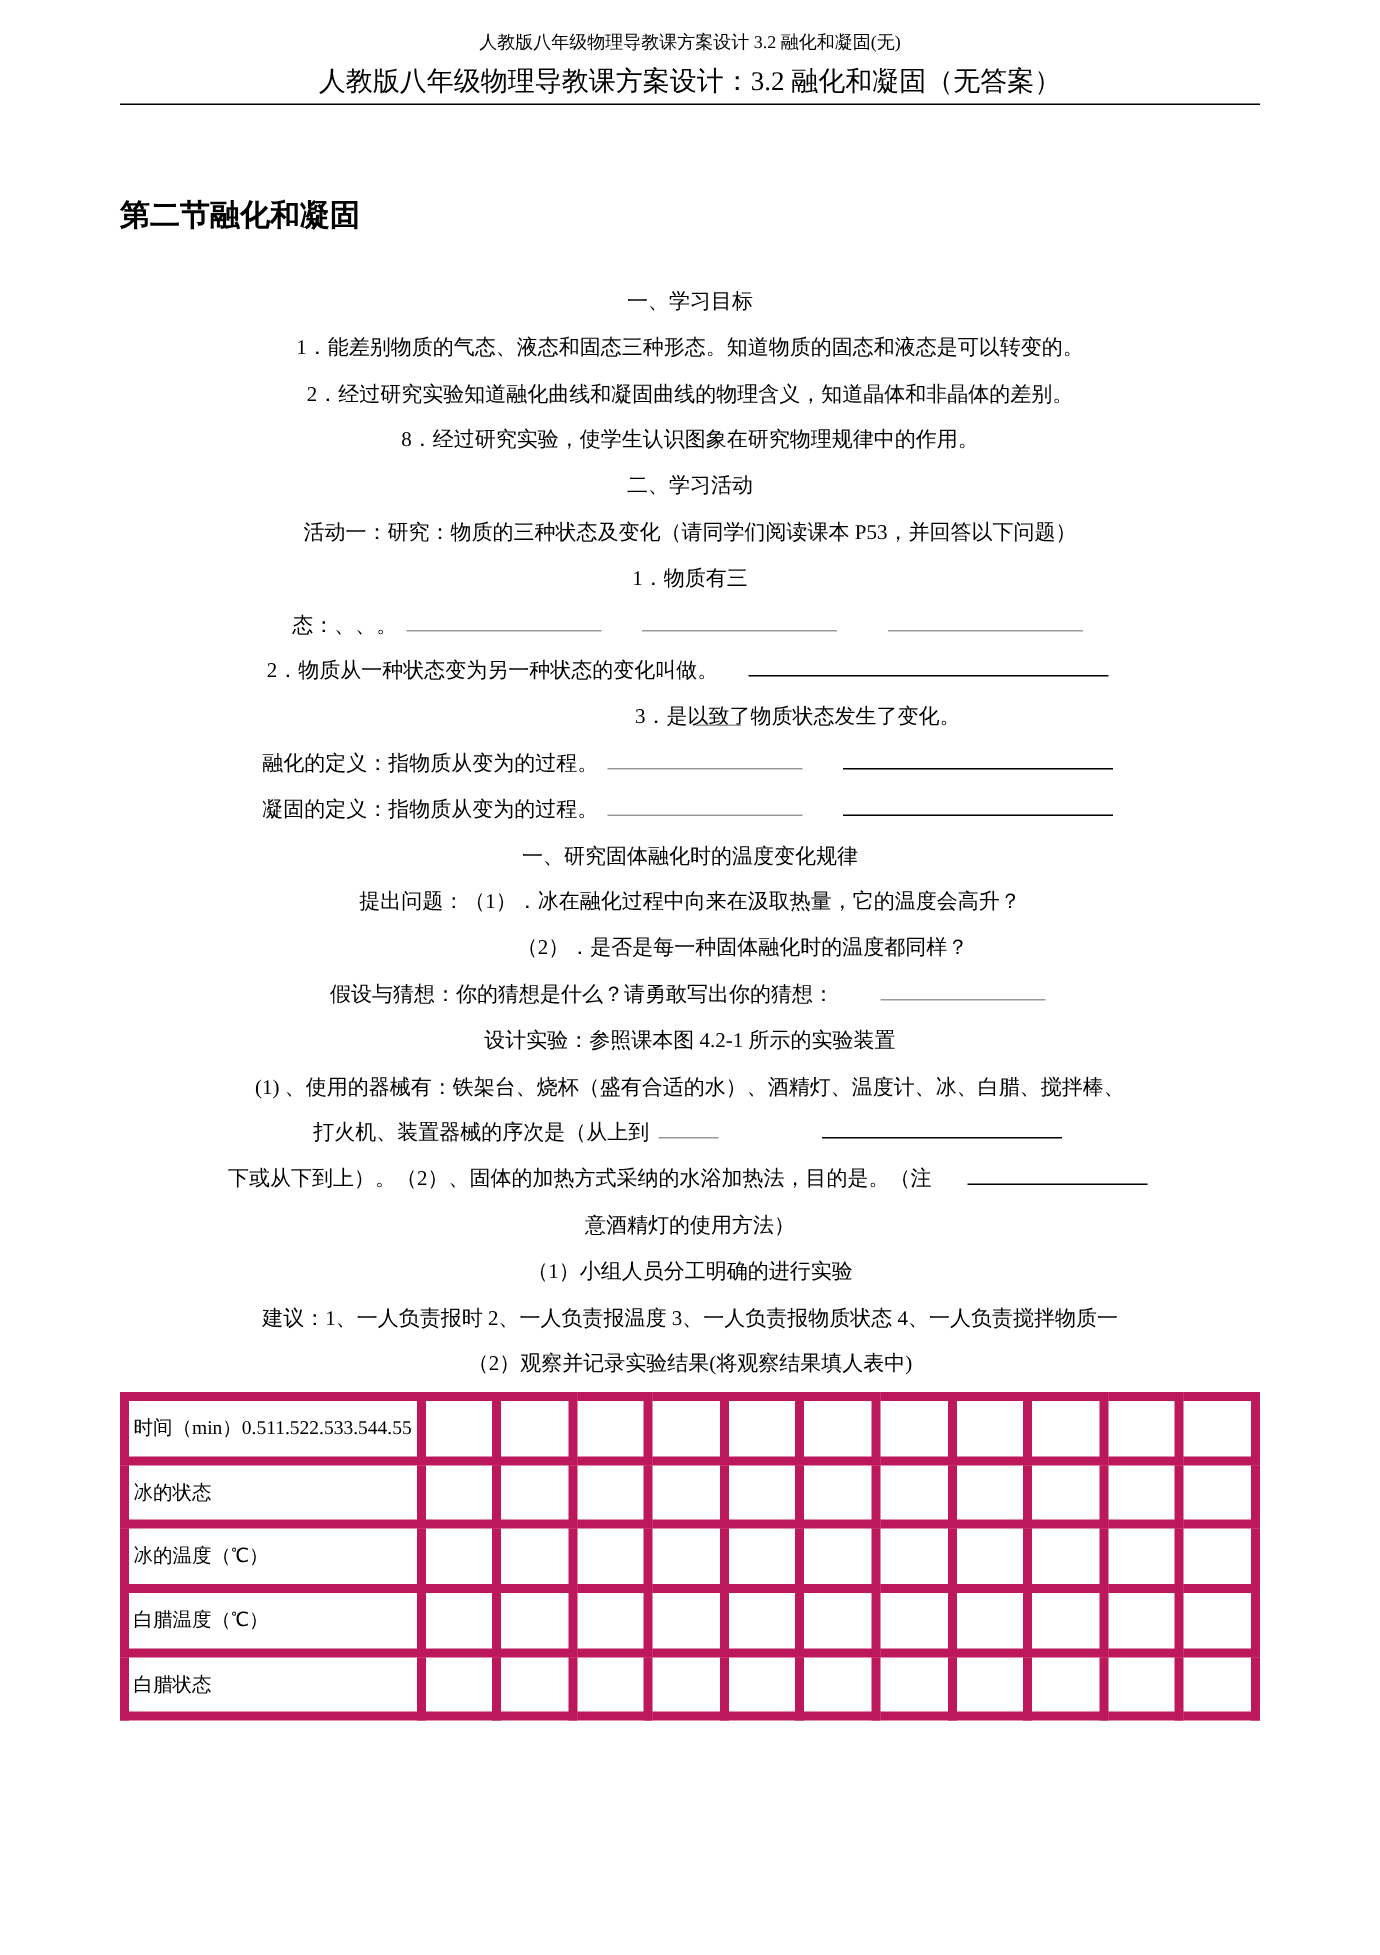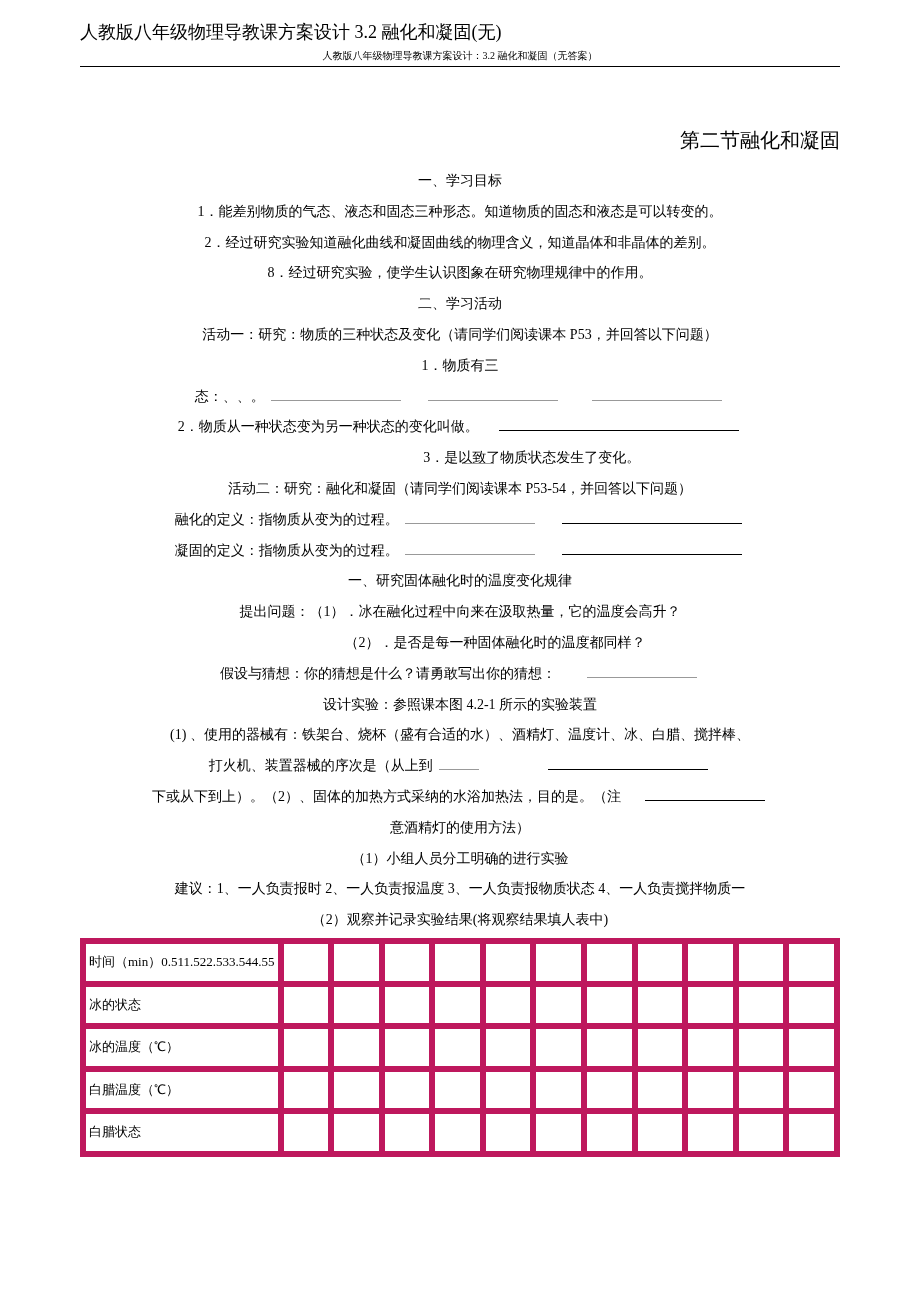--- a/index.html
+++ b/index.html
@@ -14,38 +14,38 @@
       color: #000;
       background: #fff;
       padding: 20px 0;
     }
     .page {
       width: 760px;
       margin: 0 auto;
       position: relative;
     }
     .header-title {
-      text-align: left;
-      font-size: 18px;
+      text-align: center;
+      font-size: 12px;
       margin-bottom: 5px;
     }
     .header-subtitle {
       text-align: center;
-      font-size: 10px;
+      font-size: 18px;
       margin-bottom: 3px;
     }
     .header-line {
       border-bottom: 1px solid #000;
       margin-bottom: 60px;
     }
     .main-title {
-      text-align: right;
+      text-align: left;
       font-size: 20px;
-      font-weight: normal;
-      margin-bottom: 12px;
+      font-weight: bold;
+      margin-bottom: 30px;
     }
     .content {
       line-height: 2.2;
       font-size: 14px;
     }
     .p {
       margin: 0;
       line-height: 2.2;
       text-align: center;
     }
@@ -118,21 +118,20 @@
     <div class="p">
       <span>2．物质从一种状态变为另一种状态的变化叫做。</span>
       &nbsp;&nbsp;&nbsp;
       <span class="underline-wide" style="min-width:240px; border-color:#000;"></span>
     </div>
     <div class="p">
       <span>3．是以致了物质状态发生了变化。</span>
       <span class="underline-thin" style="min-width:30px; margin-left:-180px; position:relative; top:2px;"></span>
     </div>
 
-    <div class="p">活动二：研究：融化和凝固（请同学们阅读课本 P53-54，并回答以下问题）</div>
     <div class="p">
       <span>融化的定义：指物质从变为的过程。</span>
       <span class="underline-thin" style="min-width:130px"></span>
       &nbsp;&nbsp;&nbsp;&nbsp;
       <span class="underline-wide" style="min-width:180px; border-color:#000;"></span>
     </div>
     <div class="p">
       <span>凝固的定义：指物质从变为的过程。</span>
       <span class="underline-thin" style="min-width:130px"></span>
       &nbsp;&nbsp;&nbsp;&nbsp;

